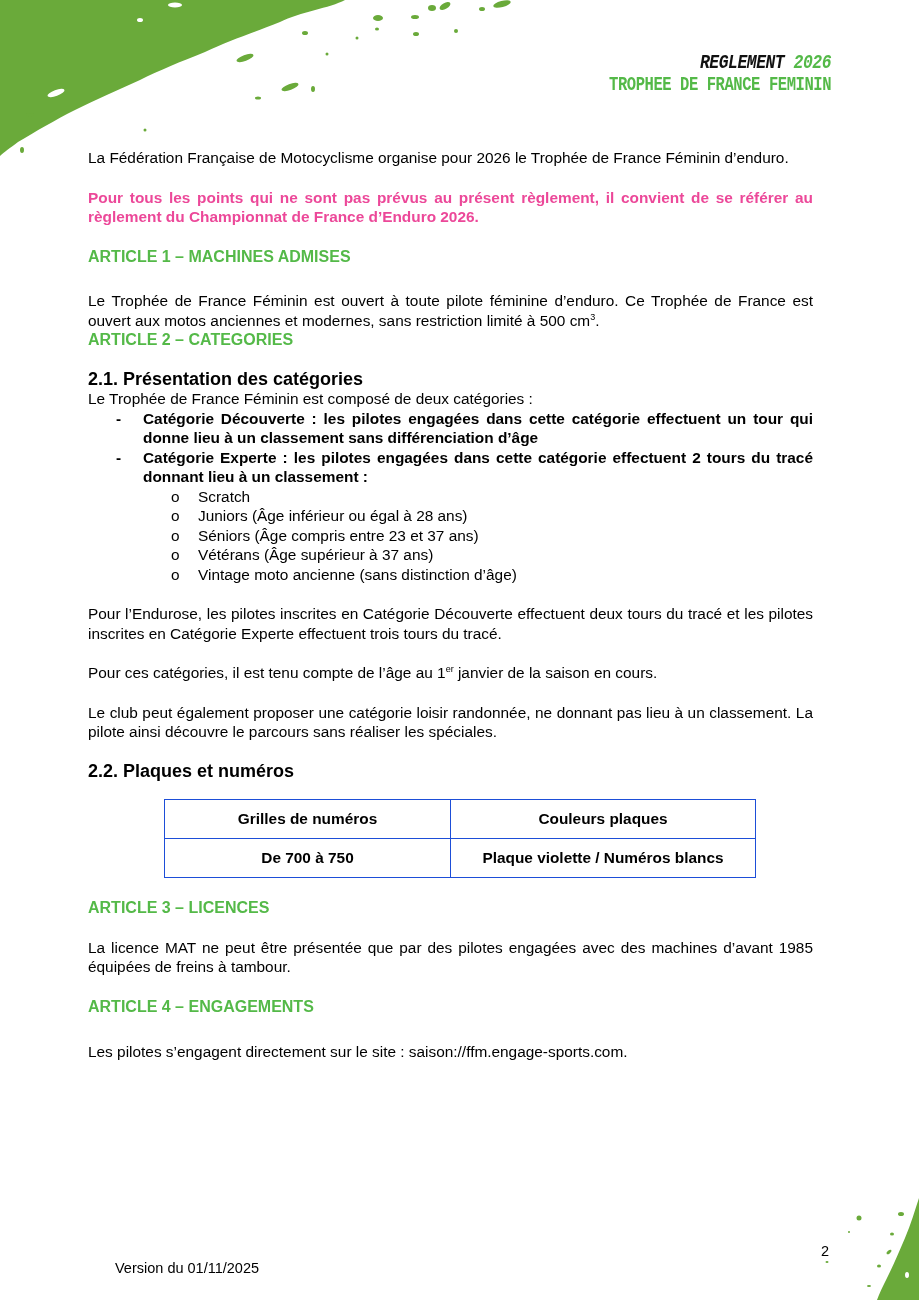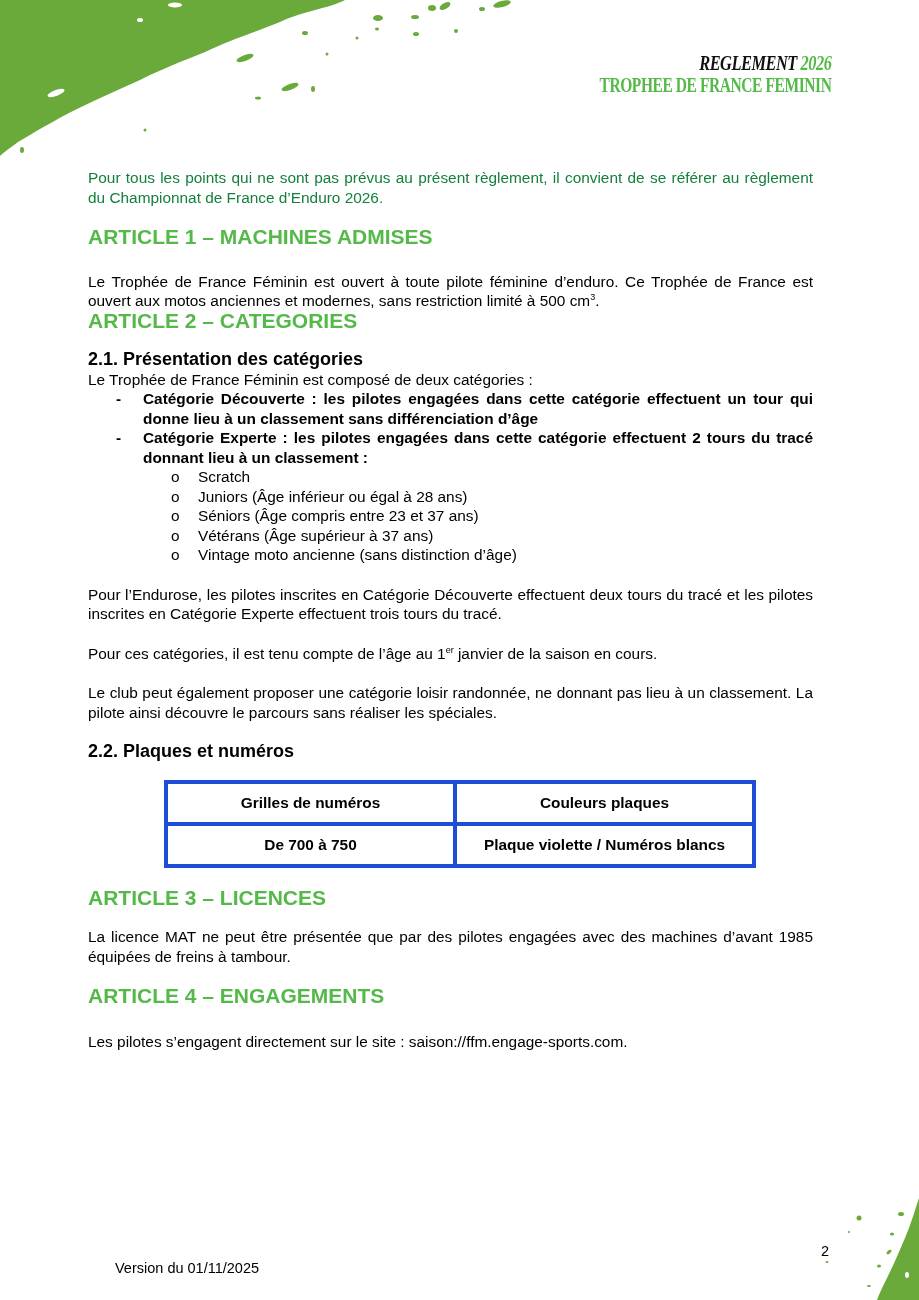--- a/index.html
+++ b/index.html
@@ -1,39 +1,39 @@
 <!DOCTYPE html>
 <html><head>
 <meta charset="utf-8">
 <style>
   html, body { margin: 0; padding: 0; background: #ffffff; }
   body { width: 919px; height: 1300px; position: relative; overflow: hidden;
          font-family: "Liberation Sans", sans-serif; color: #000; }
   .deco-tl { position: absolute; left: 0; top: 0; width: 560px; height: 170px; }
   .deco-br { position: absolute; right: 0; bottom: 0; width: 100px; height: 110px; }
   .brand { position: absolute; right: 88px; top: 52px; text-align: right;
-           font-family: Liberation Serif, serif; font-weight: bold;
+           font-family: Liberation Mono, monospace; font-weight: bold;
            font-style: italic; line-height: 22px; letter-spacing: -0.6px; }
   .brand .l1 { font-size: 21px; transform: scaleX(0.78); transform-origin: right; white-space: nowrap; }
   .brand .l1 .k { color: #111; }
   .brand .l1 .g { color: #54b948; }
   .brand .l2 { font-size: 21px; color: #54b948; font-style: normal; transform: scaleX(0.74); transform-origin: right; white-space: nowrap; }
   .content { position: absolute; left: 88px; top: 148px; width: 725px; font-size: 15.4px; line-height: 19.5px; }
   p { margin: 0; text-align: justify; }
-  .red { color: #15803d; font-weight: normal; }
-  .h-art { color: #54b948; font-weight: bold; font-size: 21px; margin: 0; }
+  .red { color: #ec4899; font-weight: bold; }
+  .h-art { color: #54b948; font-weight: bold; font-size: 16px; margin: 0; }
   .h-sub { font-weight: bold; margin: 0; }
   ul.dash { list-style: none; margin: 0; padding: 0 0 0 55px; }
   ul.dash > li { position: relative; font-weight: bold; }
   ul.dash > li::before { content: "-"; position: absolute; left: -27px; }
   ul.circ { list-style: none; margin: 0; padding: 0 0 0 55px; }
   ul.circ > li { position: relative; }
   ul.circ > li::before { content: "o"; position: absolute; left: -27px; }
   table { border-collapse: collapse; margin-left: 76px; width: 592px; }
-  td, th { border: 4px solid #1d4ed8; height: 38px; text-align: center; font-weight: bold; font-size: 15.4px; padding: 0 6px; }
+  td, th { border: 1px solid #1d4ed8; height: 38px; text-align: center; font-weight: bold; font-size: 15.4px; padding: 0 6px; }
   th.c1, td.c1 { width: 273px; }
   .footer-version { position: absolute; left: 115px; top: 1260px; font-size: 14.5px; text-align: right; }
   .page-num { position: absolute; left: 821px; top: 1243px; font-size: 14.5px; }
   sup { font-size: 9px; line-height: 0; vertical-align: 6px; }
 </style>
 </head>
 <body>
 
 <svg class="deco-tl" viewBox="0 0 560 170">
   <path d="M0,0 L345,0 C330,8 300,12 280,22 C250,34 230,40 205,52 C180,62 160,70 140,80 C118,90 95,100 75,110 C55,120 35,132 18,142 C10,148 4,152 0,156 Z" fill="#6aaa3a"></path>
@@ -76,20 +76,21 @@
 
 <div class="brand">
   <div class="l1">
     <span class="k">REGLEMENT</span>
     <span class="g">2026</span>
   </div>
   <div class="l2">TROPHEE DE FRANCE FEMININ</div>
 </div>
 
 <div class="content">
+  <p>La Fédération Française de Motocyclisme organise pour 2026 le Trophée de France Féminin d’enduro.</p>
   <p class="red" style="margin-top:20px">Pour tous les points qui ne sont pas prévus au présent règlement, il convient de se référer au règlement du Championnat de France d’Enduro 2026.</p>
 
   <h2 class="h-art" style="margin-top:20px">ARTICLE 1 – MACHINES ADMISES</h2>
   <p style="margin-top:25px"><span>Le Trophée de France Féminin est ouvert à toute pilote féminine d’enduro. Ce Trophée de France est ouvert aux motos anciennes et modernes, sans restriction limité à 500 cm</span><sup>3</sup><span>.</span></p>
 
   <h2 class="h-art" style="margin-top:0">ARTICLE 2 – CATEGORIES</h2>
 
   <h3 class="h-sub" style="margin-top:20px">2.1. Présentation des catégories</h3>
   <p>Le Trophée de France Féminin est composé de deux catégories :</p>
   <ul class="dash">

